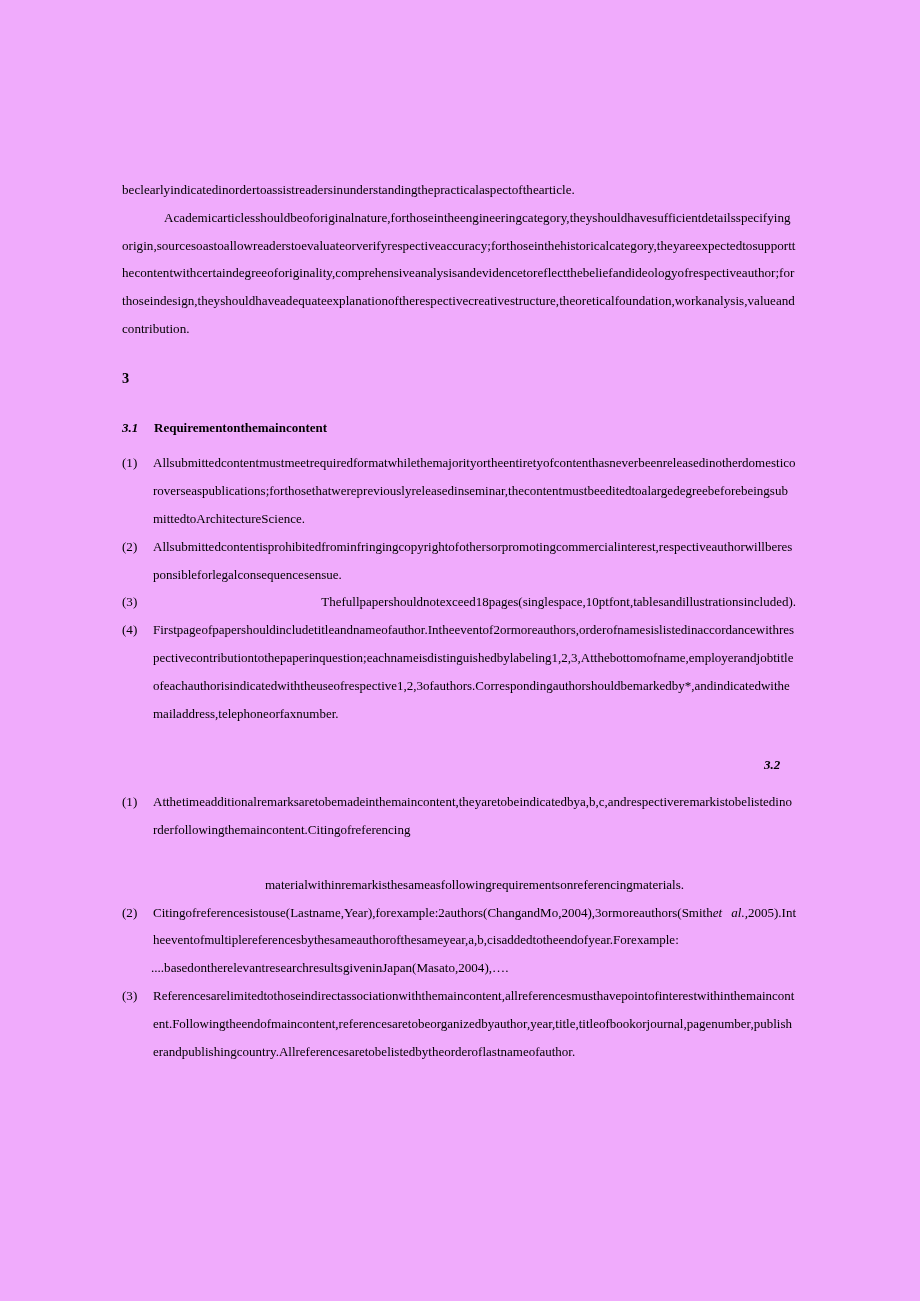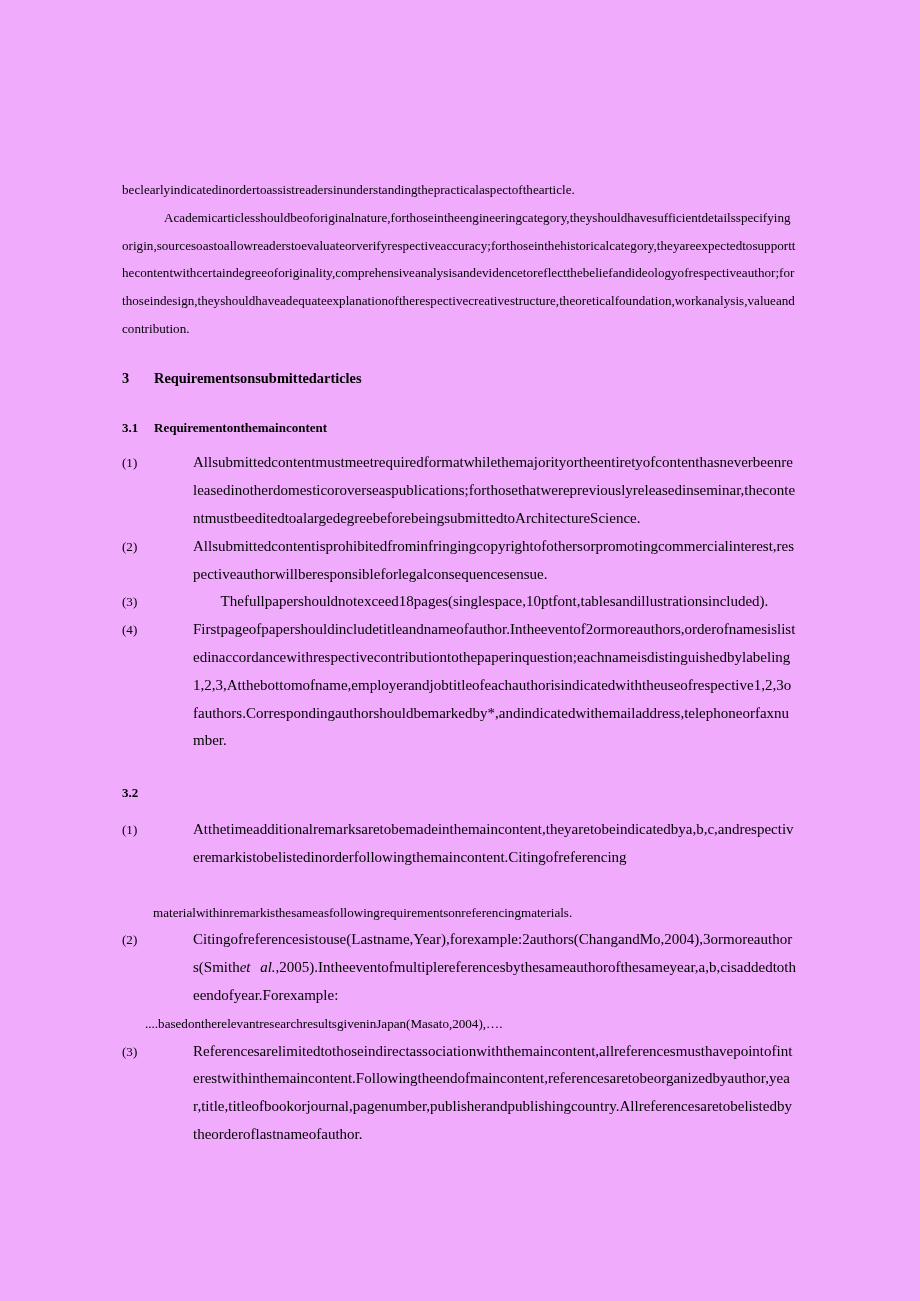--- a/index.html
+++ b/index.html
@@ -61,24 +61,26 @@
     font-weight: bold;
     line-height: 27.8px;
     margin: 0;
     padding-top: 10px;
     padding-bottom: 8px;
     display: flex;
   }
   .h2 .num {
     width: 32px;
     flex: 0 0 32px;
+    font-style: italic;
   }
   .h2.sec32 {
     padding-top: 24px;
     padding-bottom: 9px;
+    justify-content: flex-end;
   }
 
   
   .olist {
     margin: 0;
     padding: 0;
   }
   .li {
     display: flex;
     align-items: flex-start;
@@ -87,45 +89,45 @@
   .li .marker {
     flex: 0 0 31px;
     width: 31px;
     font-size: 13.1px;
     line-height: 27.8px;
     text-align: left;
     white-space: nowrap;
   }
   .li .body {
     flex: 1 1 auto;
-    font-size: 15px;
+    font-size: 13px;
     line-height: 27.8px;
     text-align: justify;
     text-justify: inter-character;
     word-break: break-all;
     overflow-wrap: anywhere;
-    margin-left: 40px;
   }
   .li .body.nojust {
-    text-align: center;
+    text-align: right;
   }
   
   .subblock {
     margin-left: 31px;
     font-size: 13.1px;
     line-height: 27.8px;
     text-align: left;
     word-break: break-all;
     overflow-wrap: anywhere;
   }
   .subblock.gap {
     padding-top: 27px;
+    text-align: center;
   }
   .example {
-    margin-left: 23px;
+    margin-left: 29px;
     font-size: 13.1px;
     line-height: 27.8px;
     text-align: left;
     white-space: nowrap;
     font-family: Liberation Serif, serif;
   }
   em.it {
   }
 </style>
 </head>
@@ -133,21 +135,20 @@
 
 <div class="page">
   <div class="content">
 
     <p class="para">beclearlyindicatedinordertoassistreadersinunderstandingthepracticalaspectofthearticle.</p>
 
     <p class="para indent">Academicarticlesshouldbeoforiginalnature,forthoseintheengineeringcategory,theyshouldhavesufficientdetailsspecifyingorigin,sourcesoastoallowreaderstoevaluateorverifyrespectiveaccuracy;forthoseinthehistoricalcategory,theyareexpectedtosupportthecontentwithcertaindegreeoforiginality,comprehensiveanalysisandevidencetoreflectthebeliefandideologyofrespectiveauthor;forthoseindesign,theyshouldhaveadequateexplanationoftherespectivecreativestructure,theoreticalfoundation,workanalysis,valueandcontribution.</p>
 
     <div class="h1">
       <span class="num">3</span>
-      <span>Requirementsonsubmittedarticles</span>
     </div>
 
     <div class="h2">
       <span class="num">3.1</span>
       <span>Requirementonthemaincontent</span>
     </div>
 
     <div class="olist">
       <div class="li">
         <span class="marker">(1)</span>

